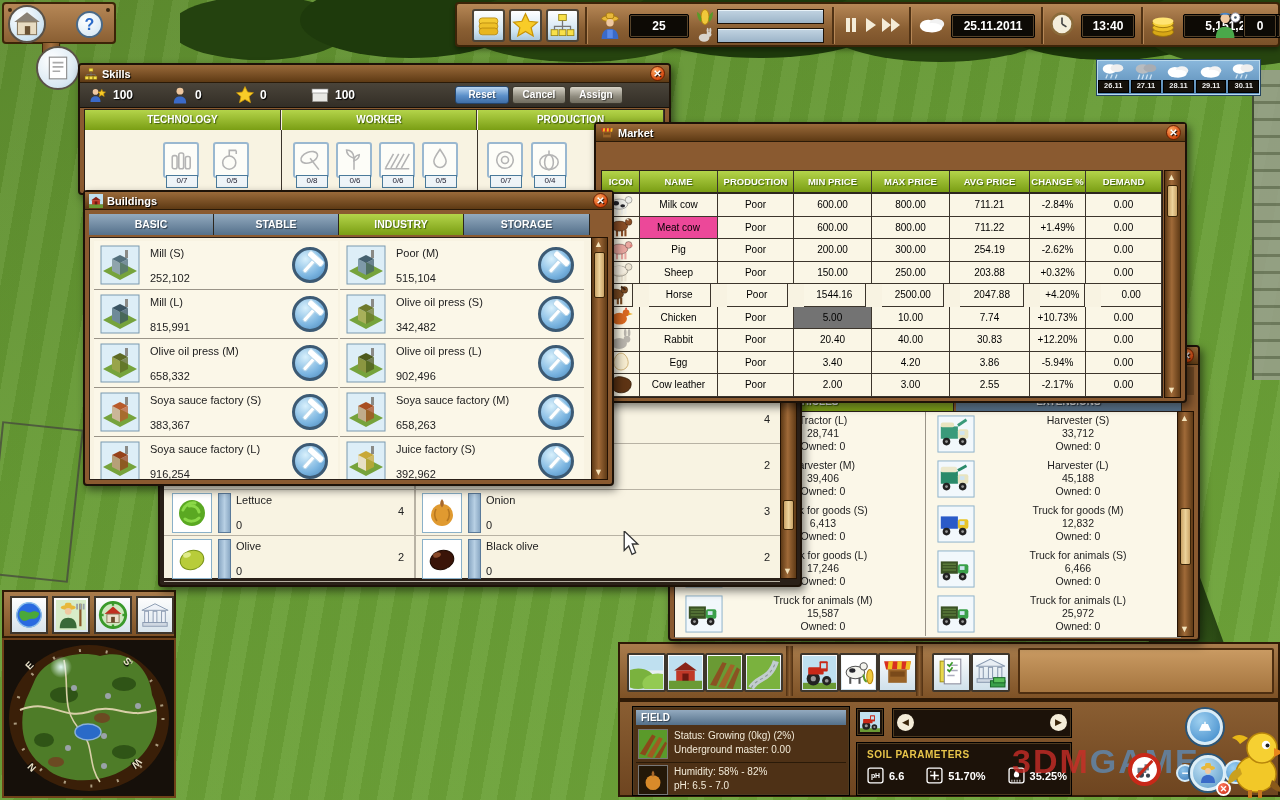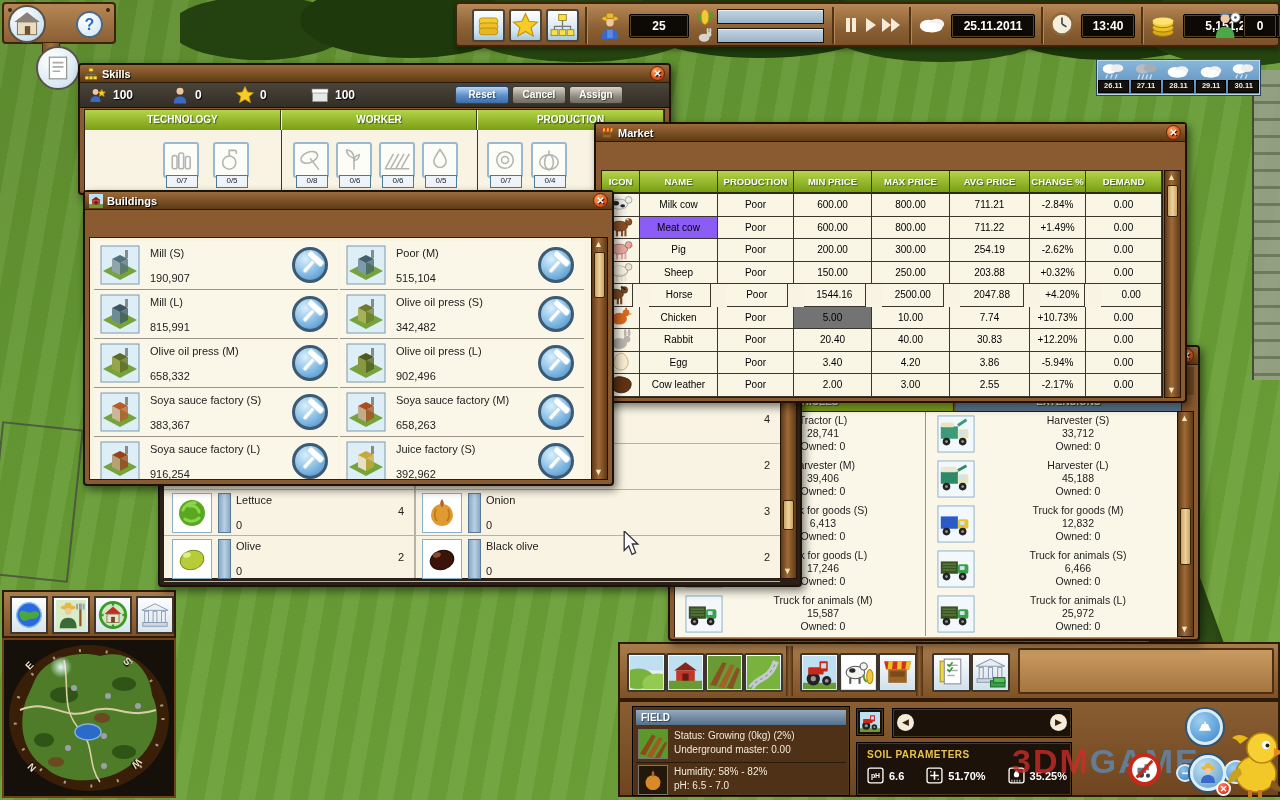--- a/index.html
+++ b/index.html
@@ -790,21 +790,21 @@
                   <rect x="6" y="16" width="2.5" height="8" fill="#8a4e26"></rect>
                   <rect x="11" y="16" width="2.5" height="8" fill="#8a4e26"></rect>
                   <rect x="17" y="16" width="2.5" height="8" fill="#8a4e26"></rect>
                   <rect x="21" y="16" width="2.5" height="8" fill="#8a4e26"></rect>
                   <ellipse cx="15" cy="12" rx="10" ry="6" fill="#8a4e26" stroke="rgba(0,0,0,.35)"></ellipse>
                   <circle cx="26" cy="7" r="4" fill="#8a4e26" stroke="rgba(0,0,0,.35)"></circle>
                   <path d="M23 3l3 2" stroke="#e8e0d0" stroke-width="1.6"></path>
                 </svg>
               </span>
             </div>
-            <div class="mk-cell" style="width:78px;height:22.5px;background:#8b5cf6;">Meat cow</div>
+            <div class="mk-cell" style="width:78px;height:22.5px;background:#ec4899;">Meat cow</div>
             <div class="mk-cell" style="width:76px;height:22.5px;background:#faf6e6;">Poor</div>
             <div class="mk-cell" style="width:78px;height:22.5px;background:#faf6e6;">600.00</div>
             <div class="mk-cell" style="width:78px;height:22.5px;background:#faf6e6;">800.00</div>
             <div class="mk-cell" style="width:80px;height:22.5px;background:#faf6e6;">711.22</div>
             <div class="mk-cell" style="width:56px;height:22.5px;background:#faf6e6;">+1.49%</div>
             <div class="mk-cell" style="width:76px;height:22.5px;background:#faf6e6;">0.00</div>
           </div>
           <div style="display:flex;">
             <div class="mk-cell" style="width:38px;height:22.5px;background:#faf6e6;">
               <span style="width:30px;height:22px;display:block;">
@@ -958,35 +958,41 @@
             <rect width="32" height="24" fill="#bfe0f0"></rect>
             <polygon points="5,14 16,6 27,14" fill="#8a2418"></polygon>
             <rect x="7" y="14" width="18" height="11" fill="#c03828"></rect>
             <rect x="13" y="17" width="6" height="8" fill="#6a1810"></rect>
             <rect x="0" y="24" width="32" height="8" fill="#6a9a34"></rect>
           </svg>
         </span>
       <span>Buildings</span>
       <span class="closebtn">✕</span>
     </div>
+    <div id="bd-tabs" class="abs" style="left:4px;top:22px;width:501px;height:21px;">
+        <div class="tab bluebar" style="left:0px;width:125px;">BASIC</div>
+        <div class="tab bluebar" style="left:125px;width:125px;">STABLE</div>
+        <div class="tab greenbar" style="left:250px;width:125px;">INDUSTRY</div>
+        <div class="tab bluebar" style="left:375px;width:126px;">STORAGE</div>
+      </div>
     <div class="inner" style="left:4px;top:45px;width:501px;height:241px;overflow:hidden;">
       <div id="bd-grid">
           <div class="bcell" style="left:4px;top:3px;width:244px;height:48px;">
     <div class="bicon">
               <svg viewBox="0 0 40 40">
                 <rect x="1" y="1" width="38" height="38" fill="#ddeef7" stroke="#7a9ab0"></rect>
                 <polygon points="3,26 20,17 37,26 20,35" fill="#76a33c"></polygon>
                 <polygon points="12,14 12,26 20,30 20,18" fill="#8fa4ac"></polygon>
                 <polygon points="20,18 20,30 28,26 28,14" fill="#54707c" opacity=".75"></polygon>
                 <polygon points="12,14 20,10 28,14 20,18" fill="#54707c"></polygon>
                 <rect x="25" y="5" width="3" height="8" fill="#8a8a86"></rect>
               </svg>
             </div>
     <div class="bname">Mill (S)</div>
-    <div class="bprice">190,907</div>
+    <div class="bprice">252,102</div>
     <div class="hammerbtn" style="right:10px;top:6px;">
               <svg viewBox="0 0 32 32">
                 <g transform="rotate(42 16 16)" fill="#fff" stroke="#b8d8ec">
                   <rect x="13.8" y="9" width="4.4" height="17" rx="2"></rect>
                   <rect x="6" y="3.5" width="20" height="7" rx="2.5"></rect>
                 </g>
               </svg>
             </div>
           </div>
           <div class="bcell" style="left:250px;top:3px;width:244px;height:48px;">

